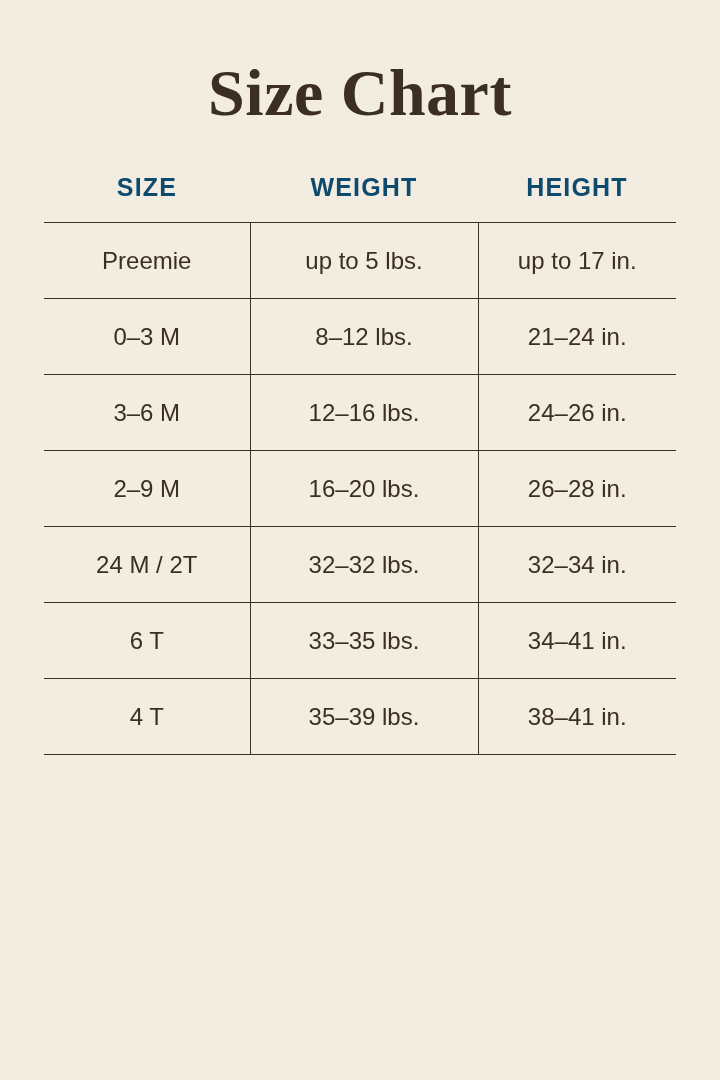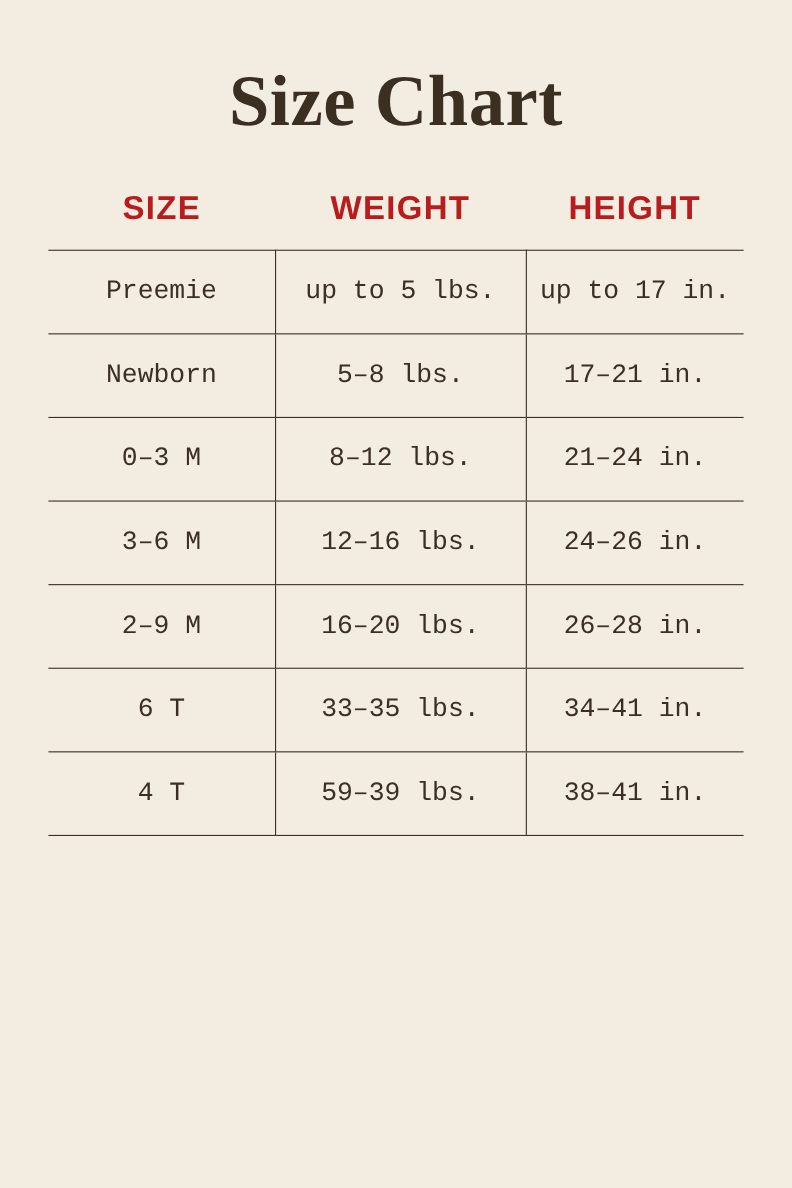--- a/index.html
+++ b/index.html
@@ -38,30 +38,30 @@
     border-collapse: collapse;
     table-layout: fixed;
   }
   table.size-table col.c1 { width: 206px; }
   table.size-table col.c2 { width: 228px; }
   table.size-table col.c3 { width: 198px; }
 
   table.size-table thead th {
     font-family: "Liberation Sans", sans-serif;
     font-weight: 700;
-    font-size: 30px;
+    font-size: 25px;
     letter-spacing: 1.2px;
-    color: #b91c1c;
+    color: #0c4a6e;
     text-align: center;
     padding: 0 0 20px 0;
     border: none;
     background: transparent;
   }
   table.size-table tbody td {
-    font-family: Liberation Mono, monospace;
+    font-family: Liberation Sans, sans-serif;
     font-weight: 400;
     font-size: 24px;
     color: #3b2f22;
     text-align: center;
     height: 75px;
     border-top: 1.6px solid #3b2f22;
     border-right: 1.6px solid #3b2f22;
     padding: 0 4px;
     white-space: nowrap;
   }
@@ -91,44 +91,44 @@
         <th>HEIGHT</th>
       </tr>
     </thead>
     <tbody>
       <tr>
         <td>Preemie</td>
         <td>up to 5 lbs.</td>
         <td>up to 17 in.</td>
       </tr>
       <tr>
-        <td>Newborn</td>
-        <td>5–8 lbs.</td>
-        <td>17–21 in.</td>
-      </tr>
-      <tr>
         <td>0–3 M</td>
         <td>8–12 lbs.</td>
         <td>21–24 in.</td>
       </tr>
       <tr>
         <td>3–6 M</td>
         <td>12–16 lbs.</td>
         <td>24–26 in.</td>
       </tr>
       <tr>
         <td>2–9 M</td>
         <td>16–20 lbs.</td>
         <td>26–28 in.</td>
       </tr>
       <tr>
+        <td>24 M / 2T</td>
+        <td>32–32 lbs.</td>
+        <td>32–34 in.</td>
+      </tr>
+      <tr>
         <td>6 T</td>
         <td>33–35 lbs.</td>
         <td>34–41 in.</td>
       </tr>
       <tr>
         <td>4 T</td>
-        <td>59–39 lbs.</td>
+        <td>35–39 lbs.</td>
         <td>38–41 in.</td>
       </tr>
     </tbody>
   </table>
 </div>
 
 </body></html>

